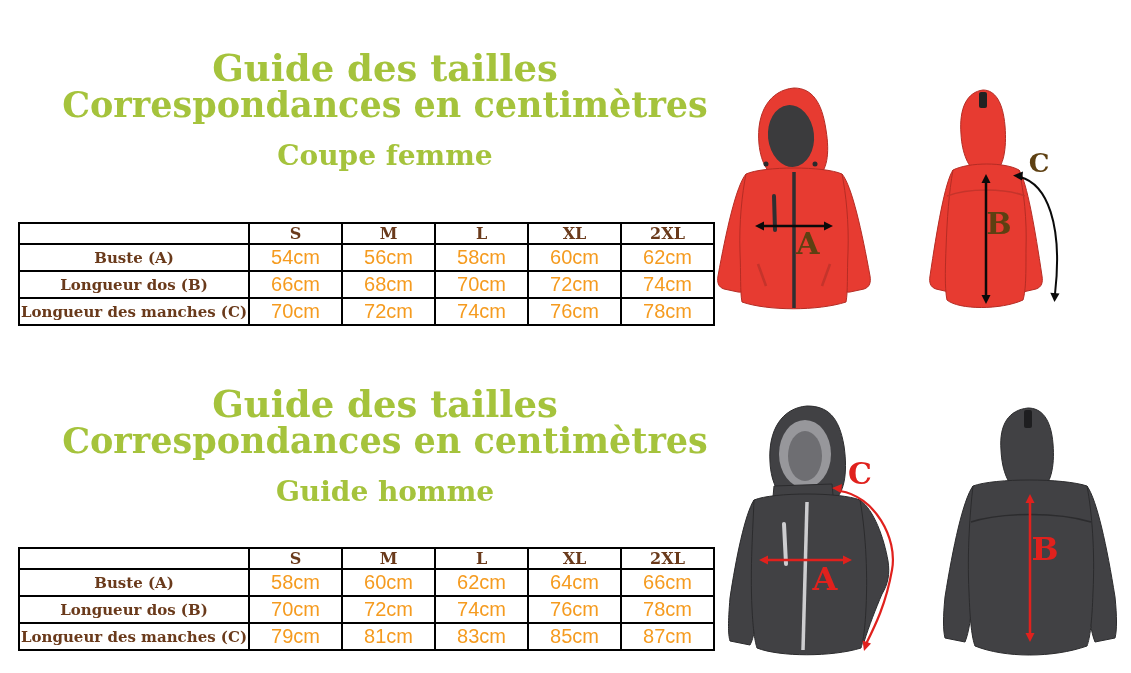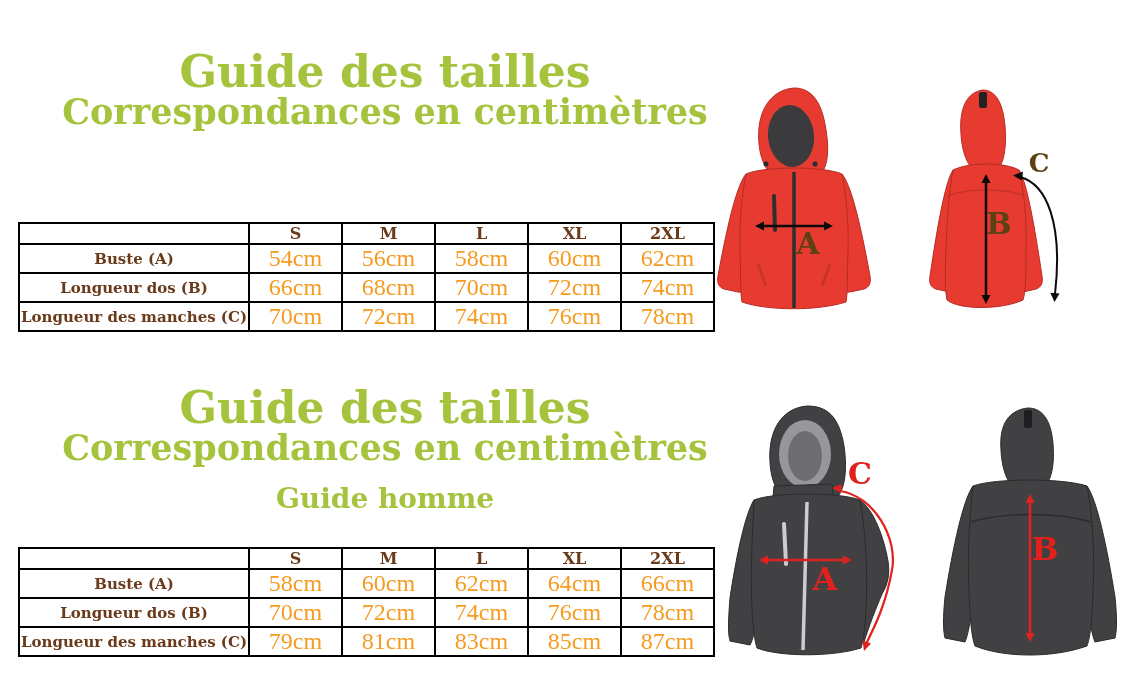--- a/index.html
+++ b/index.html
@@ -4,21 +4,21 @@
 <style>
   html,body { margin:0; padding:0; background:#fff; }
   .page {
     position:relative; width:1131px; height:673px; background:#ffffff;
     overflow:hidden; font-family:"DejaVu Serif", serif;
   }
   .titles {
     position:absolute; left:35px; width:700px; text-align:center;
     color:#a5c33c; font-weight:bold;
   }
-  .t1 { font-size:44px; line-height:1; }
+  .t1 { font-size:37px; line-height:1; }
   .t2 { font-size:35px; line-height:1; }
   .sub { font-size:28px; line-height:1; margin-top:20px; }
 
   table.size-table {
     position:absolute; left:18px; border-collapse:collapse; table-layout:fixed;
     background:#fff;
   }
   table.size-table th, table.size-table td {
     border:2px solid #000; padding:0; text-align:center; vertical-align:middle;
   }
@@ -27,38 +27,39 @@
     font-family:"DejaVu Serif", serif;
   }
   table.size-table td { height:25px; }
   td.lbl, th.corner { width:228px; }
   td.cell, th.sz { width:91px; }
   td.lbl {
     font-size:15px; font-weight:bold; color:#6a3a1b;
     font-family:"DejaVu Serif", serif;
   }
   td.cell {
-    font-family:Liberation Serif, serif; font-size:24px; color:#f59b1f;
+    font-family:Liberation Sans, sans-serif; font-size:20px; color:#f59b1f;
   }
   .jacket { position:absolute; }
   svg text.letter-w {
     font-family:"DejaVu Serif", serif; font-weight:bold; fill:#5e4012;
   }
   svg text.letter-m {
     font-family:"DejaVu Serif", serif; font-weight:bold; fill:#e0211d;
   }
 </style>
 </head>
 <body>
 
 <div class="page">
 
   <div class="titles" style="top:50px;">
     <div class="t1">Guide des tailles</div>
     <div class="t2">Correspondances en centimètres</div>
+    <div class="sub">Coupe femme</div>
   </div>
 
   <table class="size-table" style="top:222px;">
     <tbody>
         <tr>
       <th class="corner"></th>
       <th class="sz">S</th>
       <th class="sz">M</th>
       <th class="sz">L</th>
       <th class="sz">XL</th>

